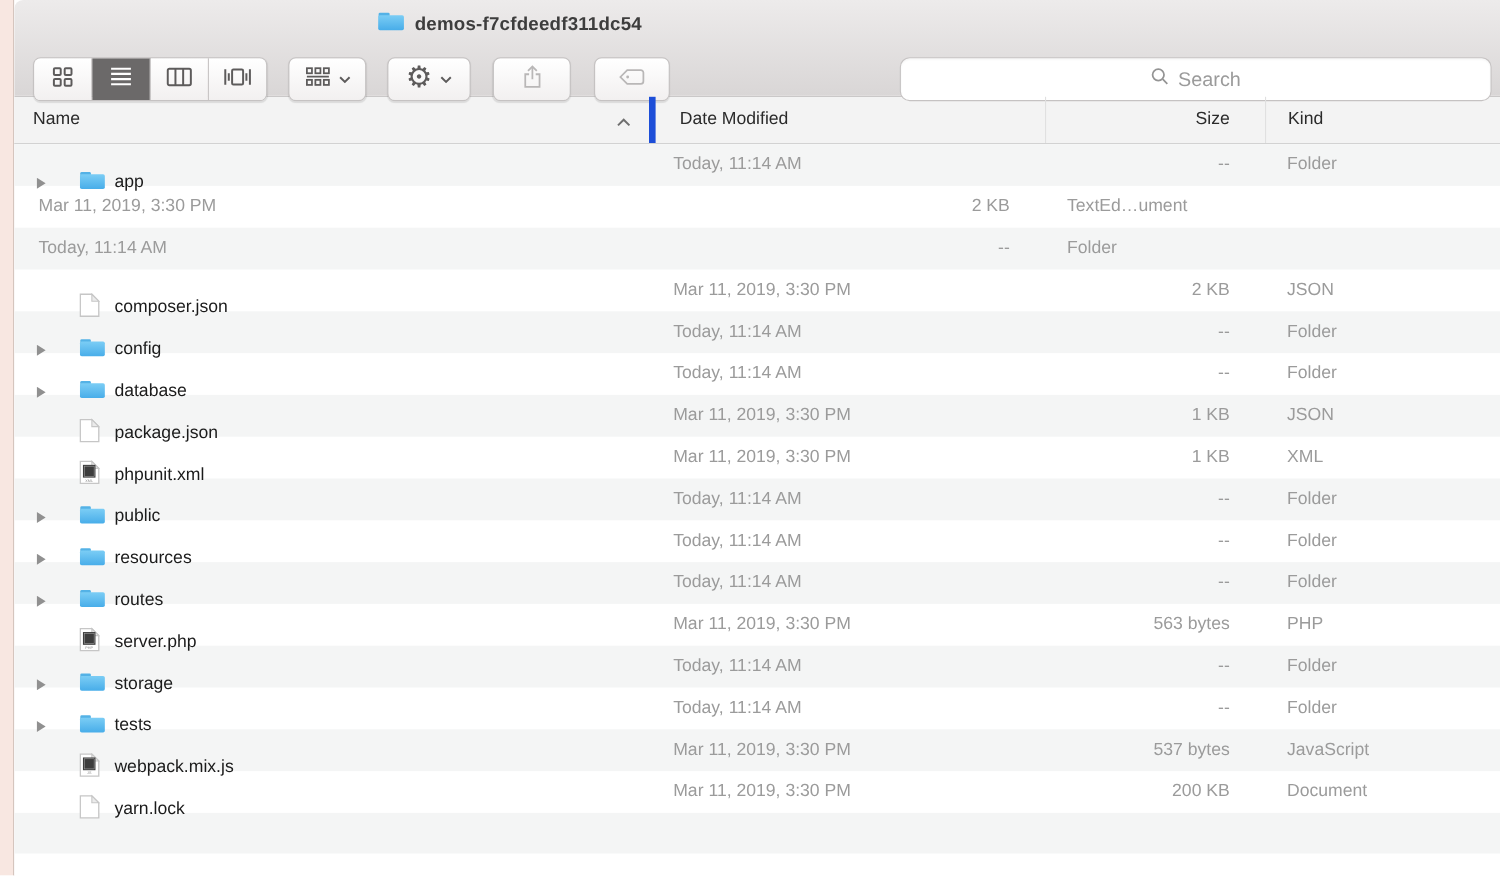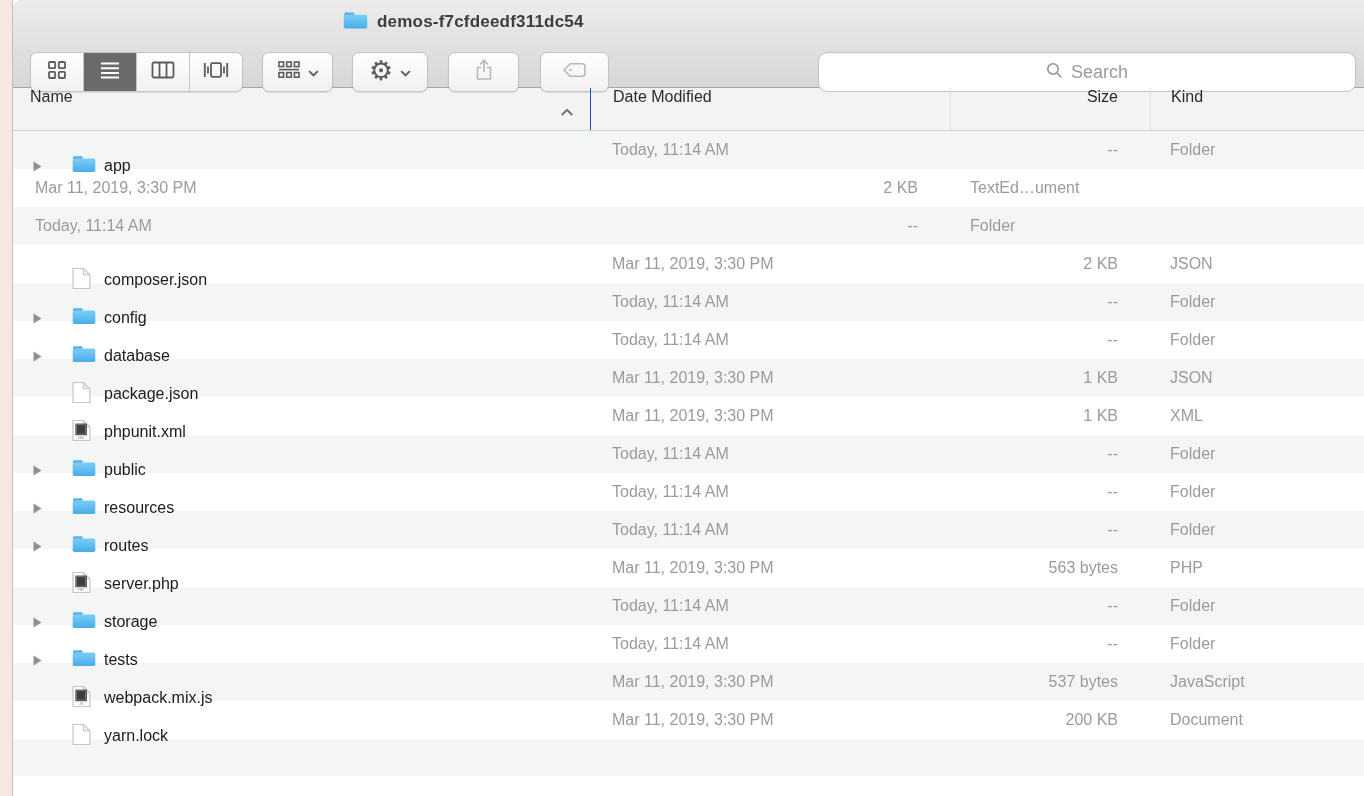--- a/index.html
+++ b/index.html
@@ -42,23 +42,23 @@
   .search-field { position:absolute; top:52px; left:805px; width:538px; height:40px;
     background:#fff; border:1px solid #c5c2c2; border-radius:9px;
     display:flex; align-items:center; justify-content:center; gap:8px;
     box-shadow:inset 0 1px 2px rgba(0,0,0,.05); }
   .search-placeholder { font-size:18px; color:#9b9b9b; }
 
   
   .list-header { height:43px; display:grid; grid-template-columns:577px 360px 200px auto;
     align-items:center; background:#f3f3f3; border-bottom:1px solid #d2d2d2;
     font-size:16px; color:#2a2a2a; }
-  .hcell { height:100%; display:flex; position:relative; }
+  .hcell { height:100%; display:flex; align-items:center; position:relative; }
   .hcell.h-name { padding-left:17px; }
-  .hcell.h-date { padding-left:22px; border-left:1px solid #1d4ed8; }
+  .hcell.h-date { padding-left:22px; border-left:6px solid #1d4ed8; }
   .hcell.h-size { justify-content:flex-end; padding-right:32px; border-left:1px solid #e0e0e0; }
   .hcell.h-kind { padding-left:20px; border-left:1px solid #e0e0e0; }
   .sort-indicator { position:absolute; right:16px; top:15px; }
 
   
   .rows { height:645px; overflow:hidden; }
   .row { height:38px; display:grid; grid-template-columns:577px 360px 200px auto;
     align-items:center; font-size:16px; }
   .row:nth-child(odd) { background:#f4f5f5; }
   .cell-name { display:flex; align-items:center; padding-left:20px; color:#1b1b1b; overflow:hidden; white-space:nowrap;margin-top:32px; }

